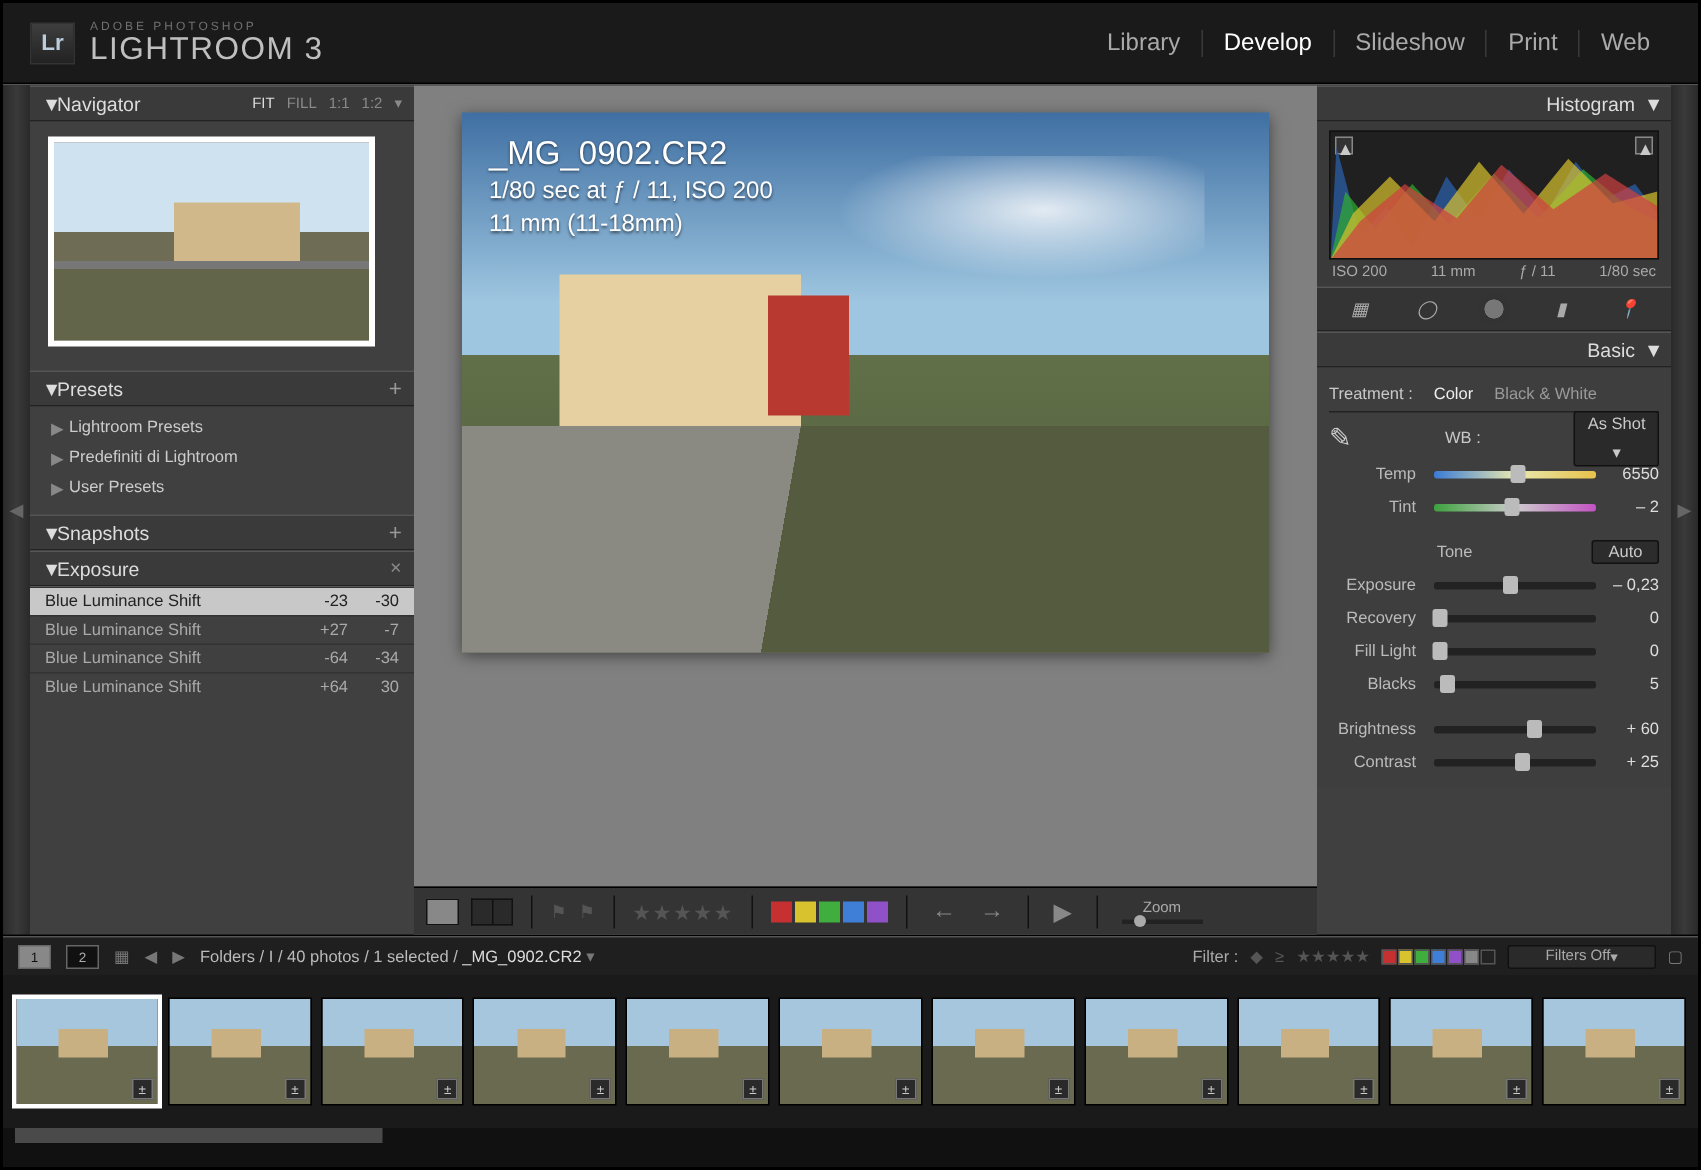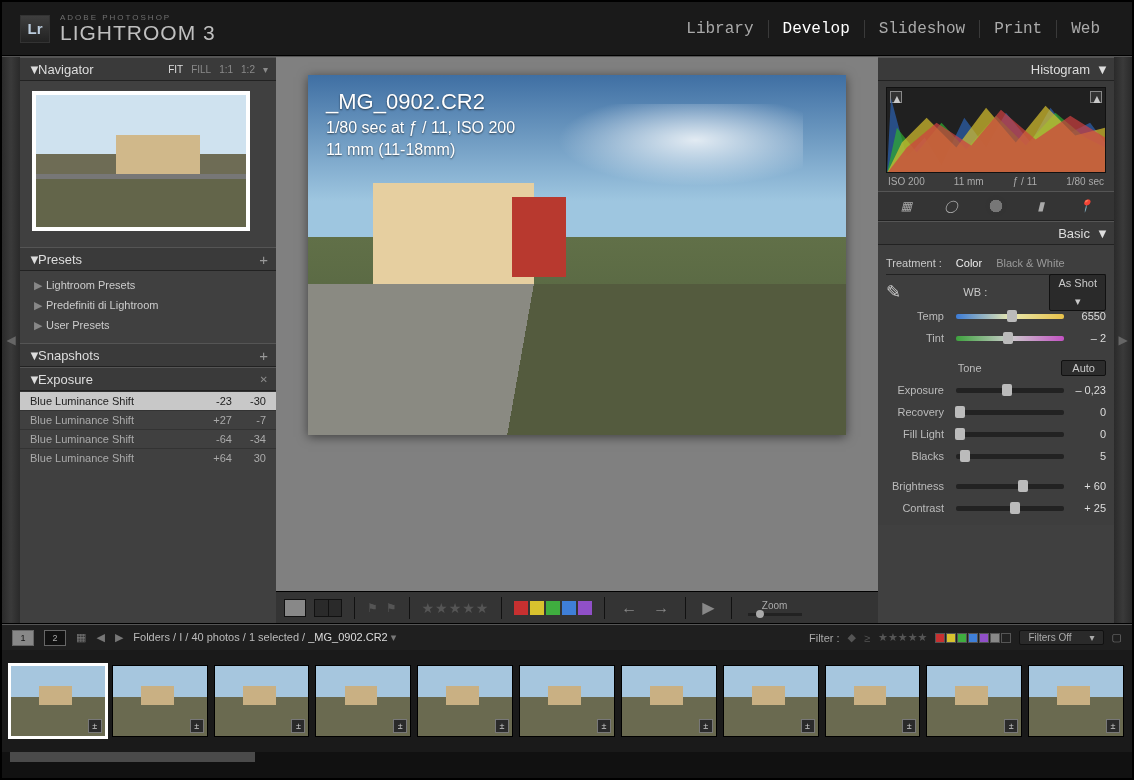--- a/index.html
+++ b/index.html
@@ -34,21 +34,21 @@
     background:#1a1a1a;
     border-bottom:1px solid #000;
   }
   .logo{
     width:30px;height:28px;border:1px solid #333;display:flex;align-items:center;justify-content:center;
     background:linear-gradient(#3e3e3e,#222);color:#bcd;font-weight:bold;font-size:15px;margin-right:10px;
   }
   .brand-text{line-height:1;}
   .brand-small{font-size:8px;letter-spacing:2px;color:#707070;}
   .brand-big{font-size:21px;letter-spacing:1px;color:#bfbfbf;font-weight:400;}
-  .modules{margin-left:auto;display:flex;gap:0;color:#aaa;font-size:16px;font-family:Liberation Mono, monospace;}
+  .modules{margin-left:auto;display:flex;gap:0;color:#aaa;font-size:16px;}
   .modules span{padding:0 14px;border-right:1px solid #3a3a3a;cursor:pointer;}
   .modules span:last-child{border-right:none;}
   .modules .active{color:#fff;}
   
   .mainrow{display:flex;height:568px;border-top:1px solid #555;border-bottom:1px solid #000;}
   .edgebar{width:18px;background:linear-gradient(90deg,#2a2a2a,#3a3a3a,#2a2a2a);display:flex;align-items:center;justify-content:center;color:#666;}
   .leftcol{width:256px;background:#404040;display:flex;flex-direction:column;}
   .centercol{flex:1;background:#808080;display:flex;flex-direction:column;position:relative;}
   .rightcol{width:236px;background:#404040;display:flex;flex-direction:column;}
   
@@ -138,21 +138,21 @@
   
   .fsheader{height:26px;background:#1f1f1f;border-top:1px solid #555;display:flex;align-items:center;padding:0 10px;gap:10px;font-size:11px;color:#aaa;}
   .monbtn{width:22px;height:16px;border:1px solid #666;background:#111;display:flex;align-items:center;justify-content:center;font-size:9px;}
   .monbtn.on{background:#888;color:#111;}
   .fsheader .path{color:#bbb;}
   .fsheader .path b{color:#ddd;font-weight:normal;}
   .fsheader .filter{margin-left:auto;display:flex;align-items:center;gap:8px;}
   .ministars span{color:#555;font-size:11px;}
   .miniswatch{display:flex;gap:1px;}
   .miniswatch i{width:10px;height:10px;border:1px solid #555;}
-  .filtsel{background:#2a2a2a;border:1px solid #111;padding:1px 8px;border-radius:2px;font-size:10px;display:flex;align-items:center;gap:18px;}
+  .filtsel{background:#2a2a2a;border:1px solid #111;padding:1px 24px;border-radius:2px;font-size:10px;display:flex;align-items:center;}
   
   .filmstrip{height:102px;background:#1a1a1a;display:flex;align-items:center;padding:6px 8px;gap:6px;overflow:hidden;}
   .thumb{width:104px;height:72px;background:linear-gradient(#a6c6de 0 45%,#6a6a50 45% 100%);position:relative;border:1px solid #000;}
   .thumb.sel{outline:3px solid #fff;outline-offset:-1px;}
   .thumb .badge{position:absolute;right:3px;bottom:3px;width:14px;height:14px;background:#2a2a2a;border:1px solid #777;font-size:9px;color:#ccc;display:flex;align-items:center;justify-content:center;}
   .thumb::before{content:"";position:absolute;left:30%;top:28%;width:35%;height:28%;background:#c9b083;}
   .scroll{height:10px;background:#111;margin:0 8px 4px;}
   .scroll .bar{height:100%;width:22%;background:#4a4a4a;}
 </style>
 </head>

